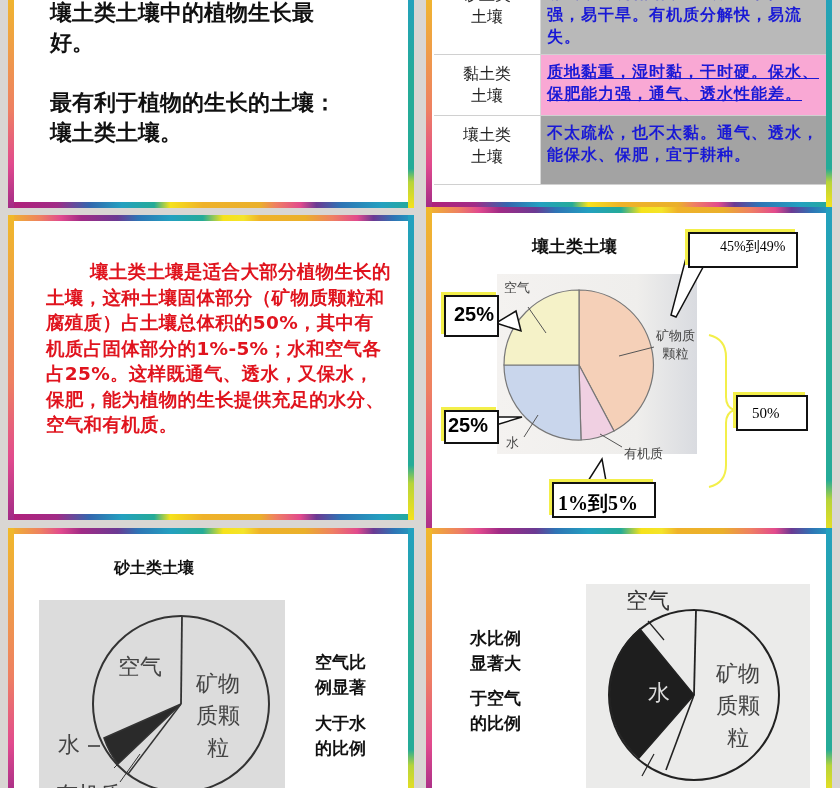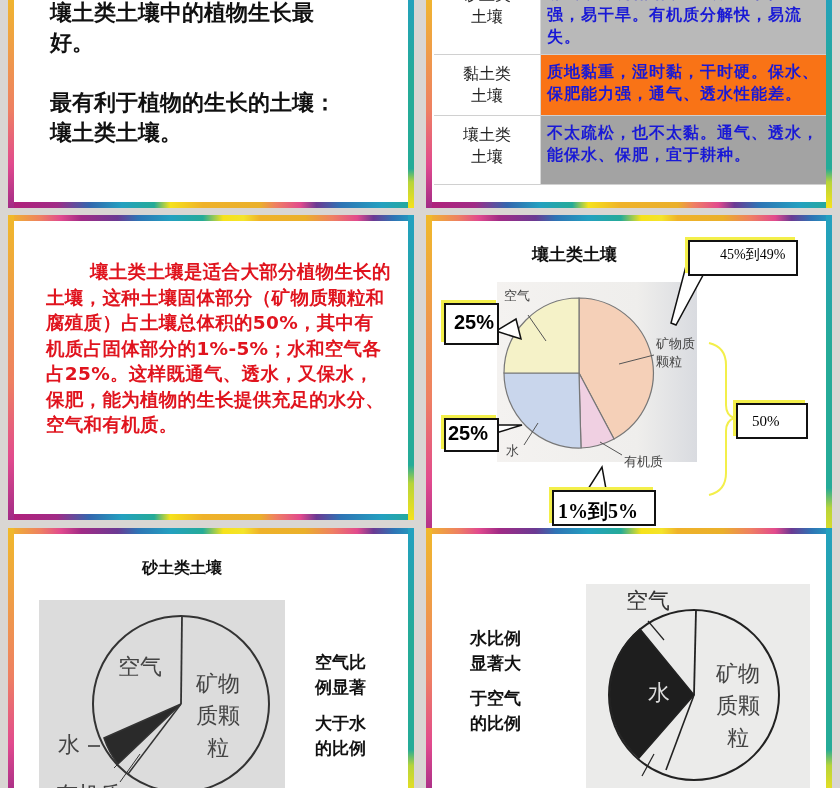--- a/index.html
+++ b/index.html
@@ -59,21 +59,21 @@
   .soil-table td.name {
     width: 106px; text-align: center; color: #222;
     font-weight: normal; font-size: 16px; line-height: 22px;
     padding: 8px 0; border-right: 1px solid #d8d8d8;
   }
   .soil-table td.desc {
     color: #1919d6; line-height: 22px; padding: 6px 6px 6px 6px;
     letter-spacing: 1px;
   }
   .soil-table tr:nth-child(1) td.desc { background: #b9b9b9; }
-  .soil-table tr:nth-child(2) td.desc { background: #f97316; }
+  .soil-table tr:nth-child(2) td.desc { background: #f9a8d4; text-decoration: underline; }
   .soil-table tr:nth-child(3) td.desc { background: #a3a3a3; height: 56px; }
 
   
   .p3-text {
     position: absolute; left: 38px; top: 44px; width: 345px;
     color: #e0141e; font-size: 18.5px; font-weight: bold;
     line-height: 25.5px; text-indent: 44px; letter-spacing: 0.3px;
   }
 
   
@@ -91,21 +91,21 @@
     box-shadow: -3px -3px 0 #f3ef4a;
     font-family: "Liberation Serif", serif;
     box-sizing: border-box;
   }
   .callout.bold-sans { font-family: "Liberation Sans", sans-serif; font-weight: bold; font-size: 20px; }
   .pie-label { position: absolute; font-size: 13px; color: #444; }
 
   
   .p5-title {
     position: absolute; left: 106px; top: 30px;
-    font-size: 16px; font-weight: bold; color: #111; margin-left: 28px;
+    font-size: 16px; font-weight: bold; color: #111;
   }
   .bw-box {
     position: absolute; background: #dcdcdc;
   }
   .side-note {
     position: absolute; font-size: 17px; font-weight: bold; color: #111;
     line-height: 25px;
   }
 </style>
 </head>
@@ -156,21 +156,21 @@
 </div>
 
 <div class="panel" style="left:8px; top:215px; width:406px; height:305px;">
   <div class="frame-top"></div>
   <div class="frame-bottom"></div>
   <div class="frame-left"></div>
   <div class="frame-right"></div>
   <div class="p3-text">壤土类土壤是适合大部分植物生长的土壤，这种土壤固体部分（矿物质颗粒和腐殖质）占土壤总体积的50%，其中有机质占固体部分的1%-5%；水和空气各占25%。这样既通气、透水，又保水，保肥，能为植物的生长提供充足的水分、空气和有机质。</div>
 </div>
 
-<div class="panel" style="left:426px; top:215px; width:406px; height:333px;">
+<div class="panel" style="left:426px; top:207px; width:406px; height:333px;">
   <div class="frame-top"></div>
   <div class="frame-bottom"></div>
   <div class="frame-left"></div>
   <div class="frame-right"></div>
   <div class="p4-title">壤土类土壤</div>
   <div class="pie-bg"></div>
   <svg style="position:absolute; left:0; top:0;" width="406" height="305">
 
     <path d="M153,158 L153,83 A75,75 0 0 1 188,224 Z" fill="#f5d0b8" stroke="#777" stroke-width="1.2"></path>
     <path d="M153,158 L188,224 A75,75 0 0 1 155,233 Z" fill="#f0d0e2" stroke="#777" stroke-width="1.2"></path>
@@ -183,21 +183,21 @@
     <line x1="174" y1="227" x2="196" y2="240" stroke="#555" stroke-width="1"></line>
 
     <polygon points="260,51 282,51 250,110 245,108" fill="#fff" stroke="#111" stroke-width="1.5"></polygon>
     <polygon points="70,116 95,124 90,104" fill="#fff" stroke="#111" stroke-width="1.5"></polygon>
     <polygon points="70,210 96,210 70,218" fill="#fff" stroke="#111" stroke-width="1.5"></polygon>
     <polygon points="162,274 180,274 176,252" fill="#fff" stroke="#111" stroke-width="1.5"></polygon>
 
     <path d="M283,128 Q300,132 300,150 L300,190 Q300,200 308,203 Q300,206 300,216 L300,258 Q300,276 283,280" fill="none" stroke="#f3ef4a" stroke-width="2"></path>
   </svg>
   <div class="pie-label" style="left:78px; top:72px;">空气</div>
-  <div class="pie-label" style="left:230px; top:120px; text-align:left; line-height:18px;">
+  <div class="pie-label" style="left:230px; top:120px; text-align:center; line-height:18px;">
     <div>矿物质</div>
     <div>颗粒</div>
   </div>
   <div class="pie-label" style="left:80px; top:227px;">水</div>
   <div class="pie-label" style="left:198px; top:238px;">有机质</div>
 
   <div class="callout" style="left:262px; top:25px; width:110px; height:36px; font-size:14px; padding:4px 0 0 30px;">45%到49%</div>
   <div class="callout bold-sans" style="left:18px; top:88px; width:55px; height:42px; padding:6px 0 0 8px;">25%</div>
   <div class="callout bold-sans" style="left:18px; top:203px; width:55px; height:34px; padding:2px 0 0 2px;">25%</div>
   <div class="callout" style="left:126px; top:275px; width:104px; height:36px; font-size:20px; font-weight:bold; padding:6px 0 0 4px;">1%到5%</div>

